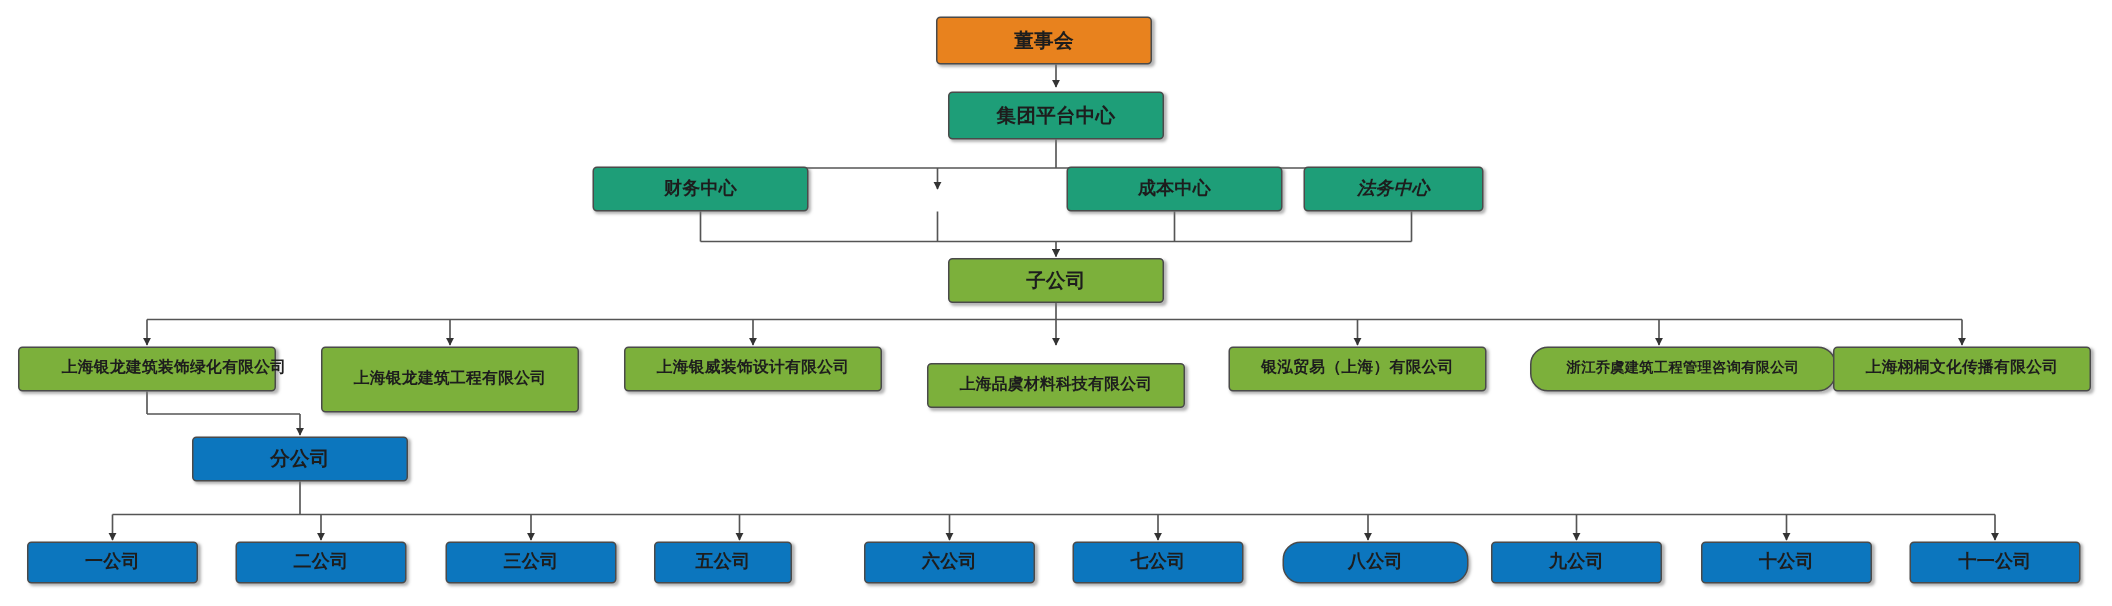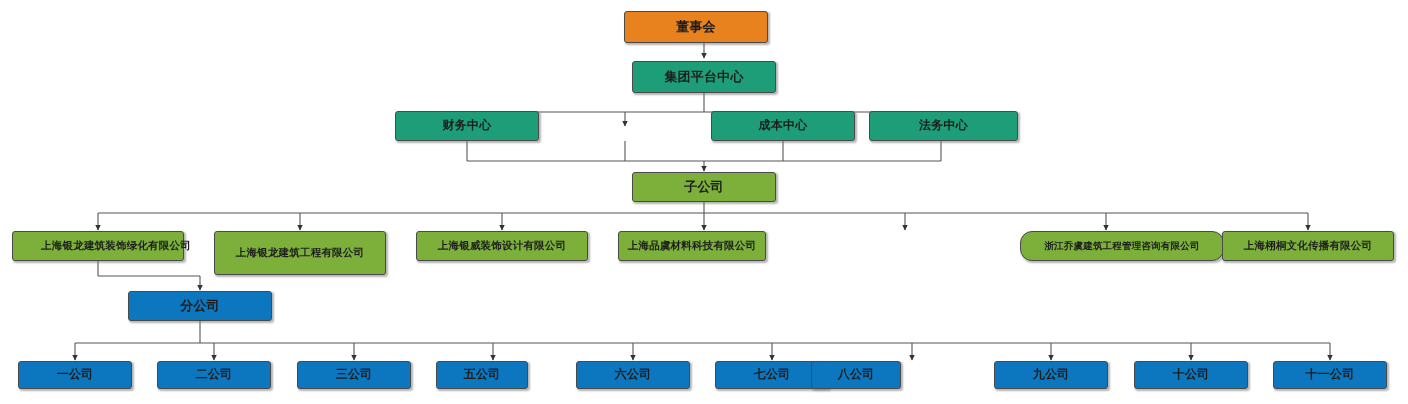--- a/index.html
+++ b/index.html
@@ -109,37 +109,38 @@
       <line x1="1330" y1="343" x2="1330" y2="360" marker-end="url(#arrow)"></line>
     </g>
   </svg>
 
   <div class="node board lbl-lg" style="left:624px; top:11px; width:144px; height:32px;">董事会</div>
 
   <div class="node center lbl-lg" style="left:632px; top:61px; width:144px; height:32px;">集团平台中心</div>
 
   <div class="node center lbl-md" style="left:395px; top:111px; width:144px; height:30px;">财务中心</div>
   <div class="node center lbl-md" style="left:711px; top:111px; width:144px; height:30px;">成本中心</div>
-  <div class="node center lbl-md" style="left:869px; top:111px; width:149px; height:30px;">法务中心</div>
+  <div class="node center lbl-md" style="left:869px; top:111px; width:120px; height:30px;font-style:italic;">法务中心</div>
 
   <div class="node subsidiary lbl-lg" style="left:632px; top:172px; width:144px; height:30px;">子公司</div>
 
   <div class="node subsidiary lbl-sm" style="left:12px; top:231px; width:172px; height:30px;padding-left:36px;">上海银龙建筑装饰绿化有限公司</div>
   <div class="node subsidiary lbl-sm" style="left:214px; top:231px; width:172px; height:44px;">上海银龙建筑工程有限公司</div>
   <div class="node subsidiary lbl-sm" style="left:416px; top:231px; width:172px; height:30px;text-align:right;">上海银威装饰设计有限公司</div>
-  <div class="node subsidiary lbl-sm" style="left:618px; top:231px; width:148px; height:30px;">上海品虞材料科技有限公司</div>
+  <div class="node subsidiary lbl-sm" style="left:618px; top:242px; width:172px; height:30px;">上海品虞材料科技有限公司</div>
+  <div class="node subsidiary lbl-sm" style="left:819px; top:231px; width:172px; height:30px;">银泓贸易（上海）有限公司</div>
   <div class="node subsidiary lbl-xs" style="left:1020px; top:231px; width:204px; height:30px;border-radius:12px;">浙江乔虞建筑工程管理咨询有限公司</div>
   <div class="node subsidiary lbl-sm" style="left:1222px; top:231px; width:172px; height:30px;">上海栩桐文化传播有限公司</div>
 
   <div class="node branch lbl-lg" style="left:128px; top:291px; width:144px; height:30px;">分公司</div>
 
   <div class="node branch lbl-md" style="left:18px; top:361px; width:114px; height:28px;">一公司</div>
   <div class="node branch lbl-md" style="left:157px; top:361px; width:114px; height:28px;">二公司</div>
   <div class="node branch lbl-md" style="left:297px; top:361px; width:114px; height:28px;">三公司</div>
   <div class="node branch lbl-md" style="left:436px; top:361px; width:92px; height:28px;">五公司</div>
   <div class="node branch lbl-md" style="left:576px; top:361px; width:114px; height:28px;text-align:center;">六公司</div>
   <div class="node branch lbl-md" style="left:715px; top:361px; width:114px; height:28px;">七公司</div>
-  <div class="node branch lbl-md" style="left:811px; top:361px; width:90px; height:28px;">八公司</div>
+  <div class="node branch lbl-md" style="left:855px; top:361px; width:124px; height:28px;border-radius:12px;">八公司</div>
   <div class="node branch lbl-md" style="left:994px; top:361px; width:114px; height:28px;">九公司</div>
   <div class="node branch lbl-md" style="left:1134px; top:361px; width:114px; height:28px;">十公司</div>
   <div class="node branch lbl-md" style="left:1273px; top:361px; width:114px; height:28px;">十一公司</div>
 
 </div>
 
 </body></html>

